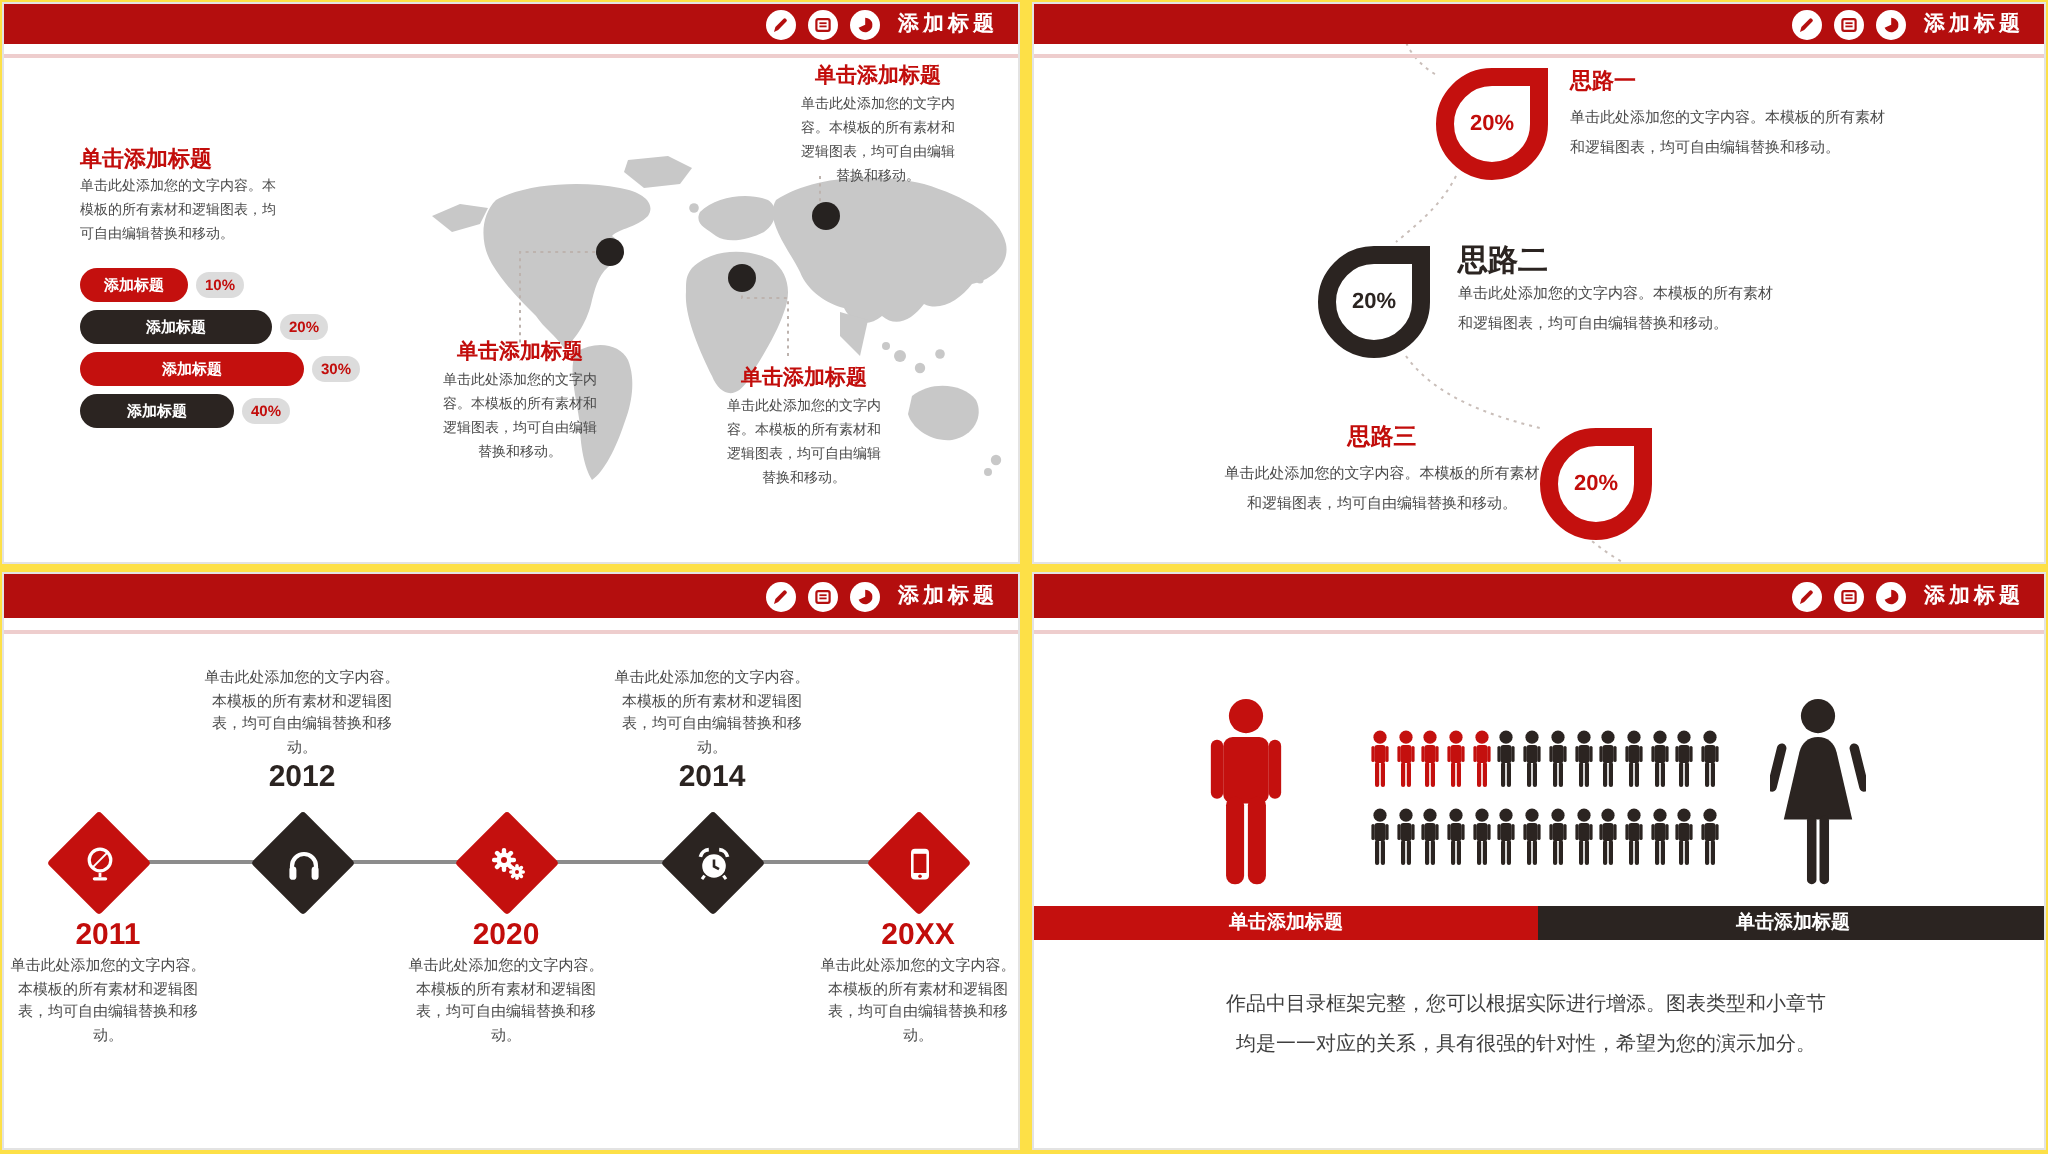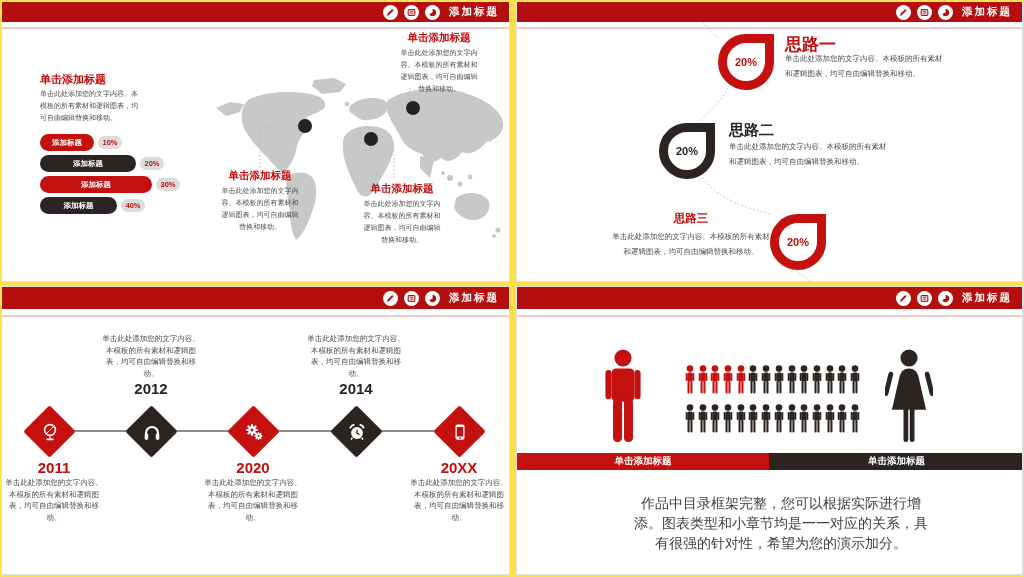--- a/index.html
+++ b/index.html
@@ -167,21 +167,21 @@
     <div class="ring redtx" style="left:201px;top:32px;border-color:#c4100e;">
         <span>20%</span>
       </div>
     <div class="ring darktx" style="left:142px;top:121px;border-color:#2b2421;">
         <span>20%</span>
       </div>
     <div class="ring redtx" style="left:253px;top:212px;border-color:#c4100e;">
         <span>20%</span>
       </div>
 
-    <div class="abs rh" style="left:268px;top:31px;font-size:17px;">思路一</div>
+    <div class="abs rh" style="left:268px;top:31px;font-size:11px;">思路一</div>
     <div class="abs bt" style="left:268px;top:49px;width:164px;font-size:7.5px;line-height:15px;">单击此处添加您的文字内容。本模板的所有素材和逻辑图表，均可自由编辑替换和移动。</div>
 
     <div class="abs" style="left:212px;top:119px;font-size:15px;font-weight:bold;color:#2b2421;">思路二</div>
     <div class="abs bt" style="left:212px;top:137px;width:164px;font-size:7.5px;line-height:15px;">单击此处添加您的文字内容。本模板的所有素材和逻辑图表，均可自由编辑替换和移动。</div>
 
     <div class="abs rh ctr" style="left:93px;top:209px;width:162px;font-size:11.5px;">思路三</div>
     <div class="abs bt ctr" style="left:93px;top:227px;width:162px;font-size:7.5px;line-height:15px;">单击此处添加您的文字内容。本模板的所有素材和逻辑图表，均可自由编辑替换和移动。</div>
   </div>
 
   <div class="slide" style="left:1px;top:286px;width:509px;height:289px;">
@@ -613,16 +613,16 @@
         </svg>
       </div>
 
     <div class="fbar red" style="left:0;top:166px;width:252px;">
         <span>单击添加标题</span>
       </div>
     <div class="fbar dark" style="left:252px;top:166px;width:255px;">
         <span>单击添加标题</span>
       </div>
 
-    <div class="abs ctr" style="left:114px;top:206px;width:300px;font-size:14px;line-height:20px;color:#3f3f3f;">作品中目录框架完整，您可以根据实际进行增添。图表类型和小章节均是一一对应的关系，具有很强的针对性，希望为您的演示加分。</div>
+    <div class="abs ctr" style="left:96px;top:206px;width:300px;font-size:10px;line-height:20px;color:#3f3f3f;">作品中目录框架完整，您可以根据实际进行增添。图表类型和小章节均是一一对应的关系，具有很强的针对性，希望为您的演示加分。</div>
   </div>
 
 </div>
 
 </body></html>

